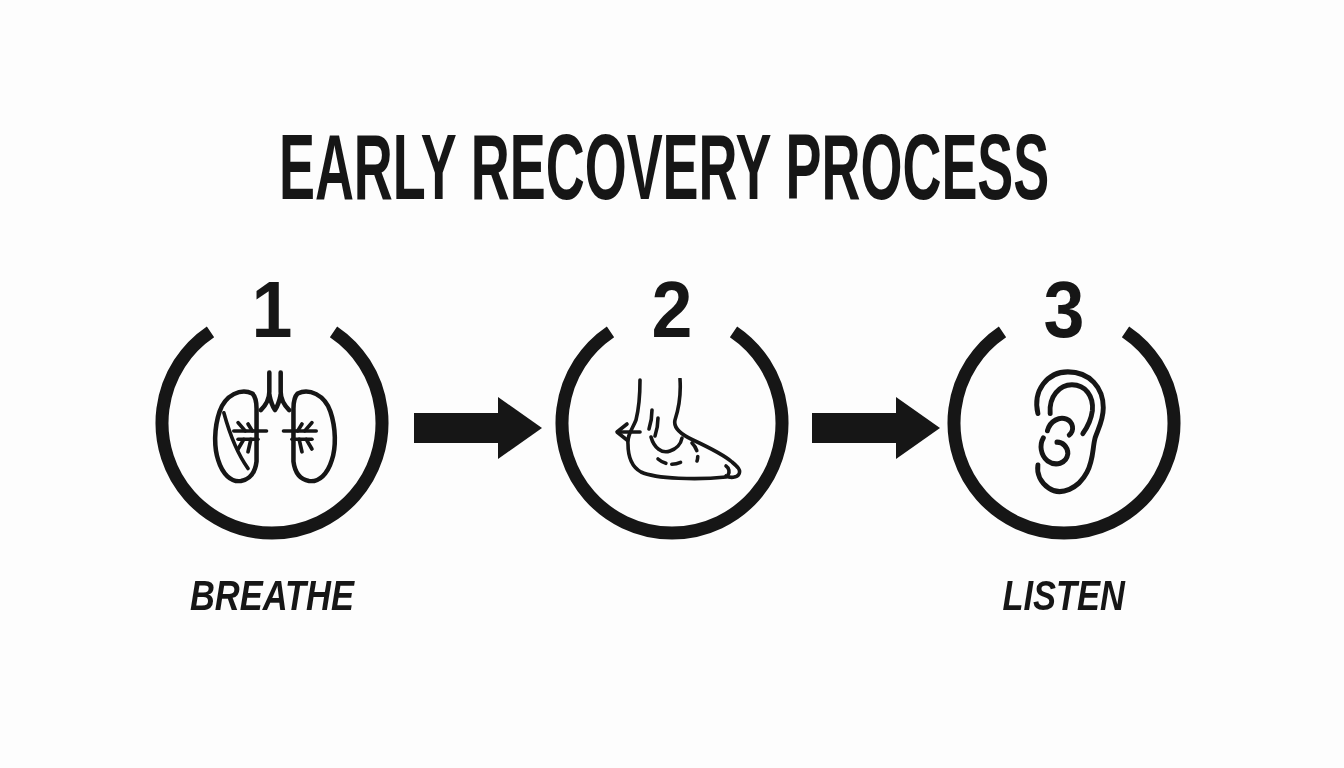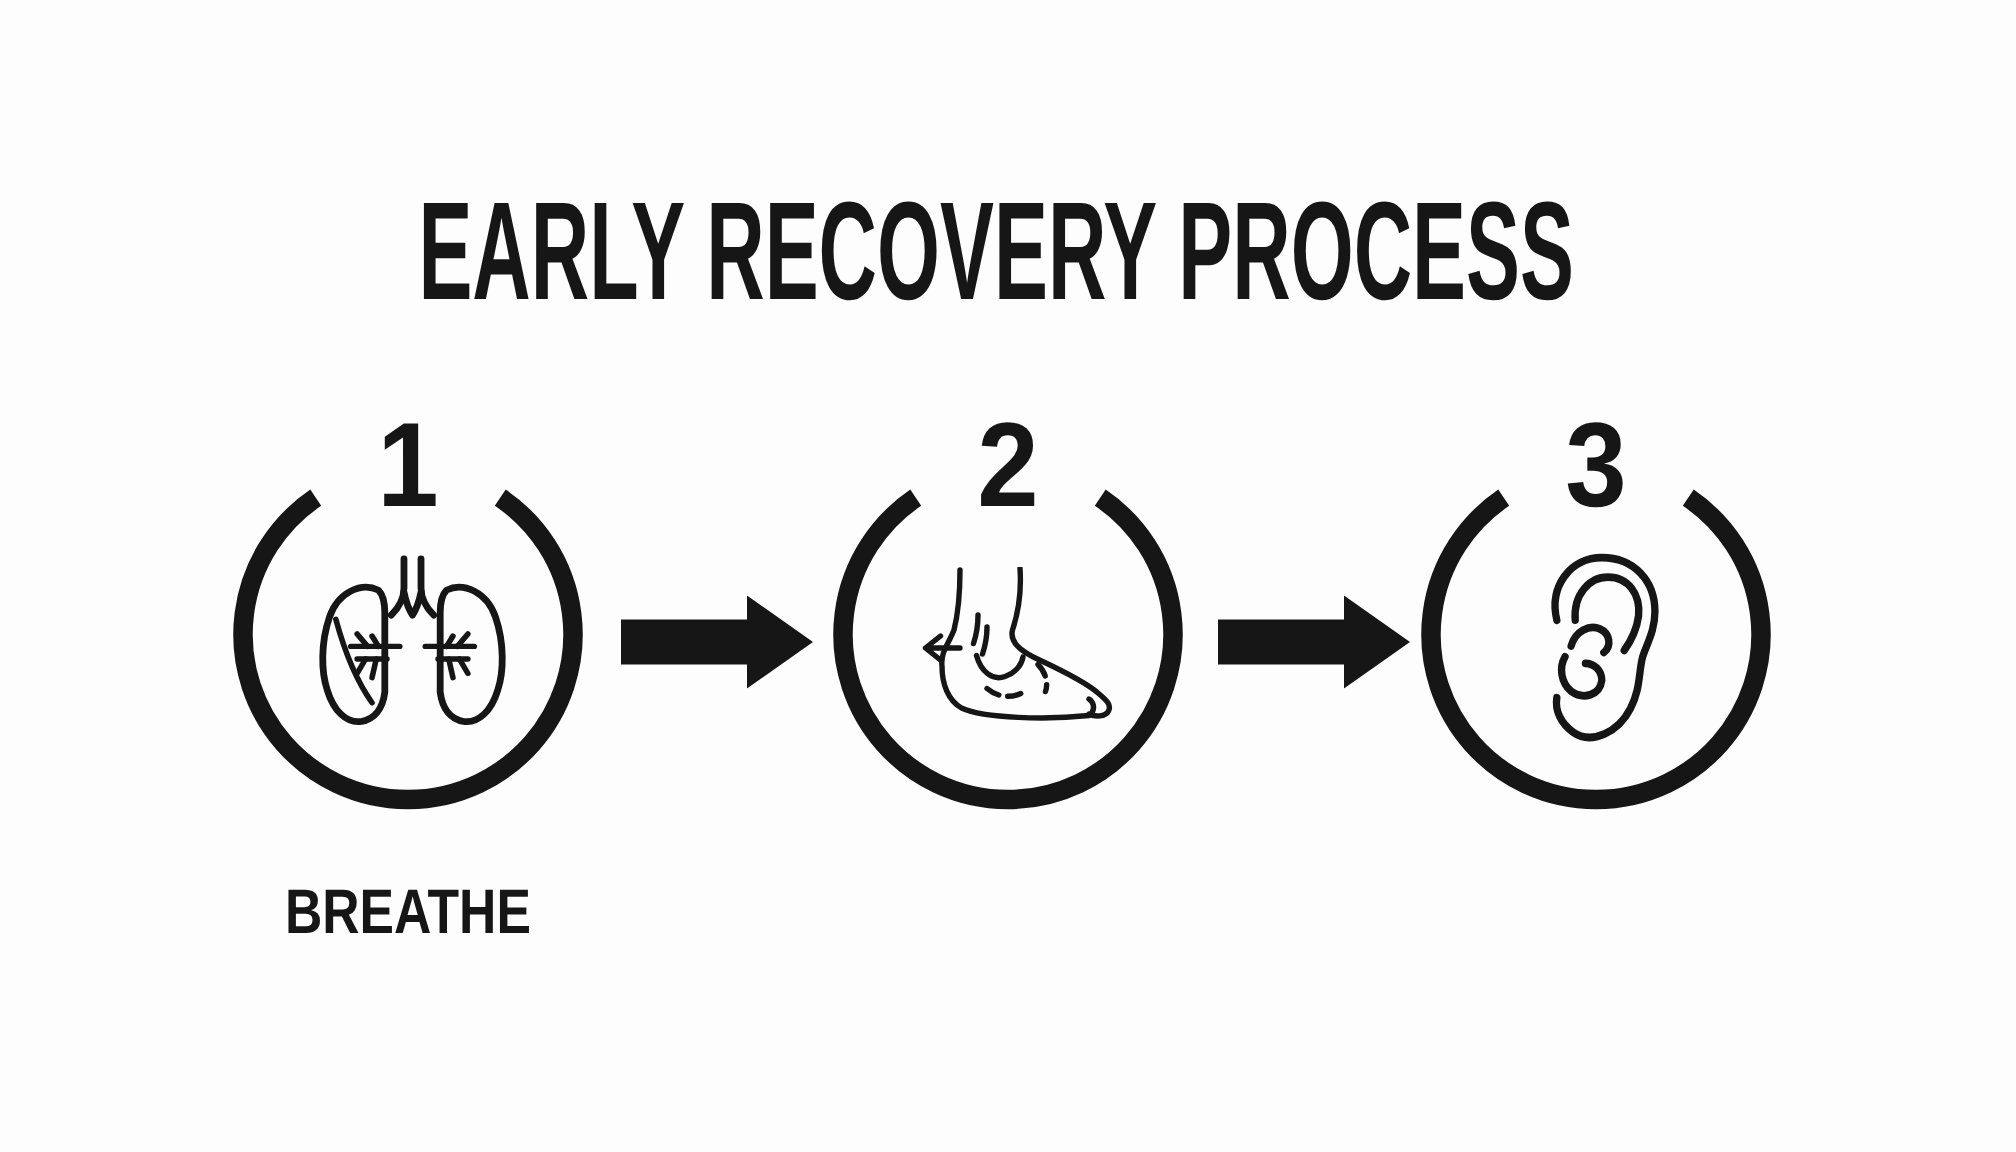--- a/index.html
+++ b/index.html
@@ -77,27 +77,28 @@
   }
   .icon-lungs{left:52px;top:64px;width:142px;height:139px;}
   .icon-lungs path{stroke-width:3.2;}
   .icon-lungs .thin{stroke-width:2.6;}
   .icon-foot{left:56px;top:75px;width:140px;height:103px;}
   .icon-foot path{stroke-width:3.6;}
   .icon-foot .dashed{stroke-dasharray:9 6;}
   .icon-ear{left:68px;top:53px;width:109px;height:158px;}
   .icon-ear path{stroke-width:3.6;}
   .label{
-    margin-top:44px;
+    margin-top:32px;
     width:240px;
     text-align:center;
     font-size:42px;
     font-weight:bold;
     line-height:1;
     white-space:nowrap;
+    font-style:italic;
   }
   .label-inner{
     display:inline-block;
     transform:scaleX(0.82);
     transform-origin:center;
   }
   
   .arrow{
     position:absolute;
     top:397px;
@@ -197,15 +198,16 @@
 
         <path d="M19,40 C15,24 26,11 41,11 C57,11 67,22 67,36 C67,45 63,51 61,57 C59,64 60,72 55,81 C49,92 36,98 27,92 C21,88 18,82 19,76"></path>
 
         <path d="M28,40 C27,28 35,20 44,20 C54,20 60,28 59,38 C58,45 55,50 52,54"></path>
 
         <path d="M26,52 C28,45 35,42 40,44 C45,46 46,52 42,55"></path>
 
         <path d="M23,57 C20,62 21,69 26,73 C32,77 40,75 41,68 C41,63 37,60 33,60"></path>
       </svg>
     </div>
+    <div class="label"><span class="label-inner">LISTEN</span></div>
   </div>
 
 </div>
 
 </body></html>

